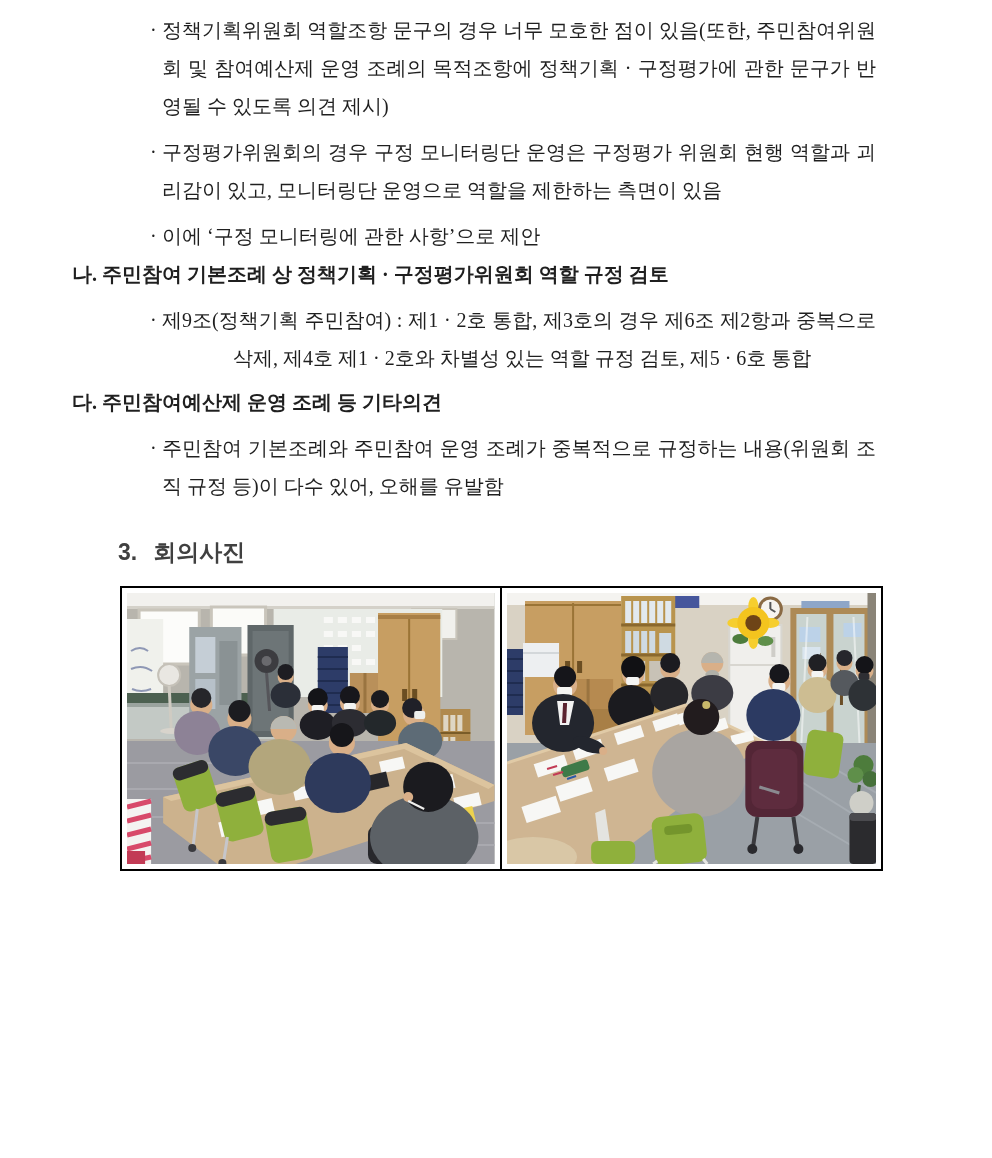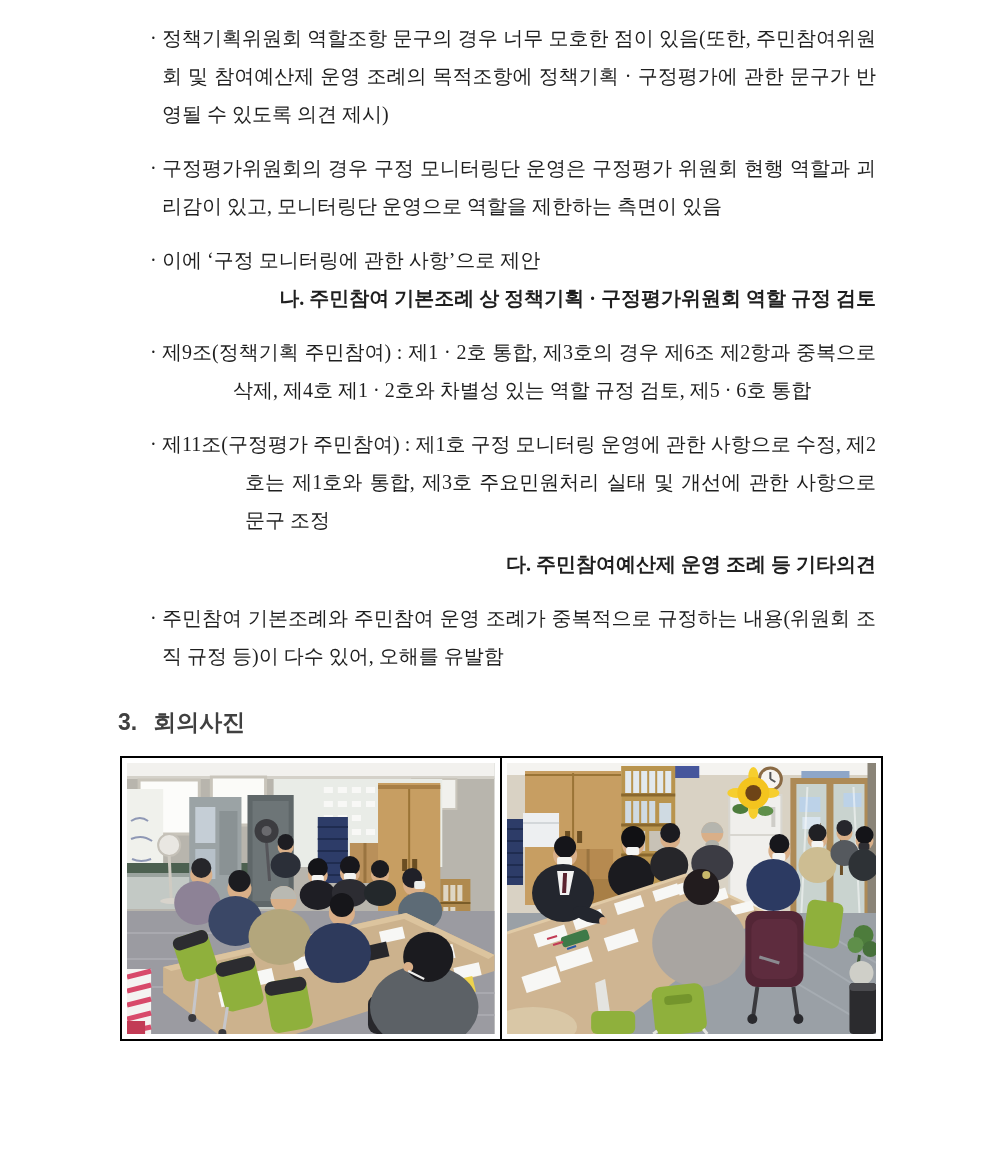--- a/index.html
+++ b/index.html
@@ -4,30 +4,29 @@
 <style>
   html,body{margin:0;padding:0;}
   body{
     width:992px;height:1158px;background:#ffffff;color:#1f1f1f;
     font-family:"Liberation Serif","DejaVu Serif",serif;
     overflow:hidden;position:relative;
   }
   .doc{padding-top:3px;}
   .para{
     font-size:20px;line-height:38px;text-align:justify;
-    margin:16px 116px 0 120px;word-break:normal;
+    margin:8px 116px 0 120px;word-break:normal;
   }
   .li{padding-left:42px;text-indent:-12px;}
   .li9{padding-left:113px;text-indent:-83px;}
   .li11{padding-left:125px;text-indent:-95px;}
   .b{display:inline-block;width:12px;text-indent:0;}
   .heading{
     font-size:20px;font-weight:bold;line-height:38px;
     margin:0 116px 0 72px;
-    text-align:right;
   }
   .sec-extra{margin-top:6px;}
   .hl{margin-right:5px;}
   .photos-title{
     margin:32px 0 0 118px;
     font-family:"Liberation Sans","DejaVu Sans",sans-serif;
     font-size:23px;font-weight:bold;color:#404040;line-height:30px;
   }
   .pt-num{margin-right:16px;}
   .photo-table{
@@ -46,21 +45,20 @@
 <body>
 
 <div class="doc">
 
   <div class="para li"><span class="b">·</span><span>정책기획위원회 역할조항 문구의 경우 너무 모호한 점이 있음(또한, 주민참여위원회 및 참여예산제 운영 조례의 목적조항에 정책기획 · 구정평가에 관한 문구가 반영될 수 있도록 의견 제시)</span></div>
   <div class="para li"><span class="b">·</span><span>구정평가위원회의 경우 구정 모니터링단 운영은 구정평가 위원회 현행 역할과 괴리감이 있고, 모니터링단 운영으로 역할을 제한하는 측면이 있음</span></div>
   <div class="para li"><span class="b">·</span><span>이에 ‘구정 모니터링에 관한 사항’으로 제안</span></div>
 
   <div class="heading"><span class="hl">나.</span><span>주민참여 기본조례 상 정책기획 · 구정평가위원회 역할 규정 검토</span></div>
   <div class="para li li9"><span class="b">·</span><span>제9조(정책기획 주민참여) : 제1 · 2호 통합, 제3호의 경우 제6조 제2항과 중복으로 삭제, 제4호 제1 · 2호와 차별성 있는 역할 규정 검토, 제5 · 6호 통합</span></div>
-  <div class="para li li11"><span class="b">·</span><span>제11조(구정평가 주민참여) : 제1호 구정 모니터링 운영에 관한 사항으로 수정, 제2호는 제1호와 통합, 제3호 주요민원처리 실태 및 개선에 관한 사항으로 문구 조정</span></div>
 
   <div class="heading sec-extra"><span class="hl">다.</span><span>주민참여예산제 운영 조례 등 기타의견</span></div>
   <div class="para li"><span class="b">·</span><span>주민참여 기본조례와 주민참여 운영 조례가 중복적으로 규정하는 내용(위원회 조직 규정 등)이 다수 있어, 오해를 유발함</span></div>
 
 
   <div class="photos-title"><span class="pt-num">3.</span><span>회의사진</span></div>
 
   <div class="photo-table">
     <div class="photo-cell">
       <svg viewBox="0 0 366 271" preserveAspectRatio="none">

